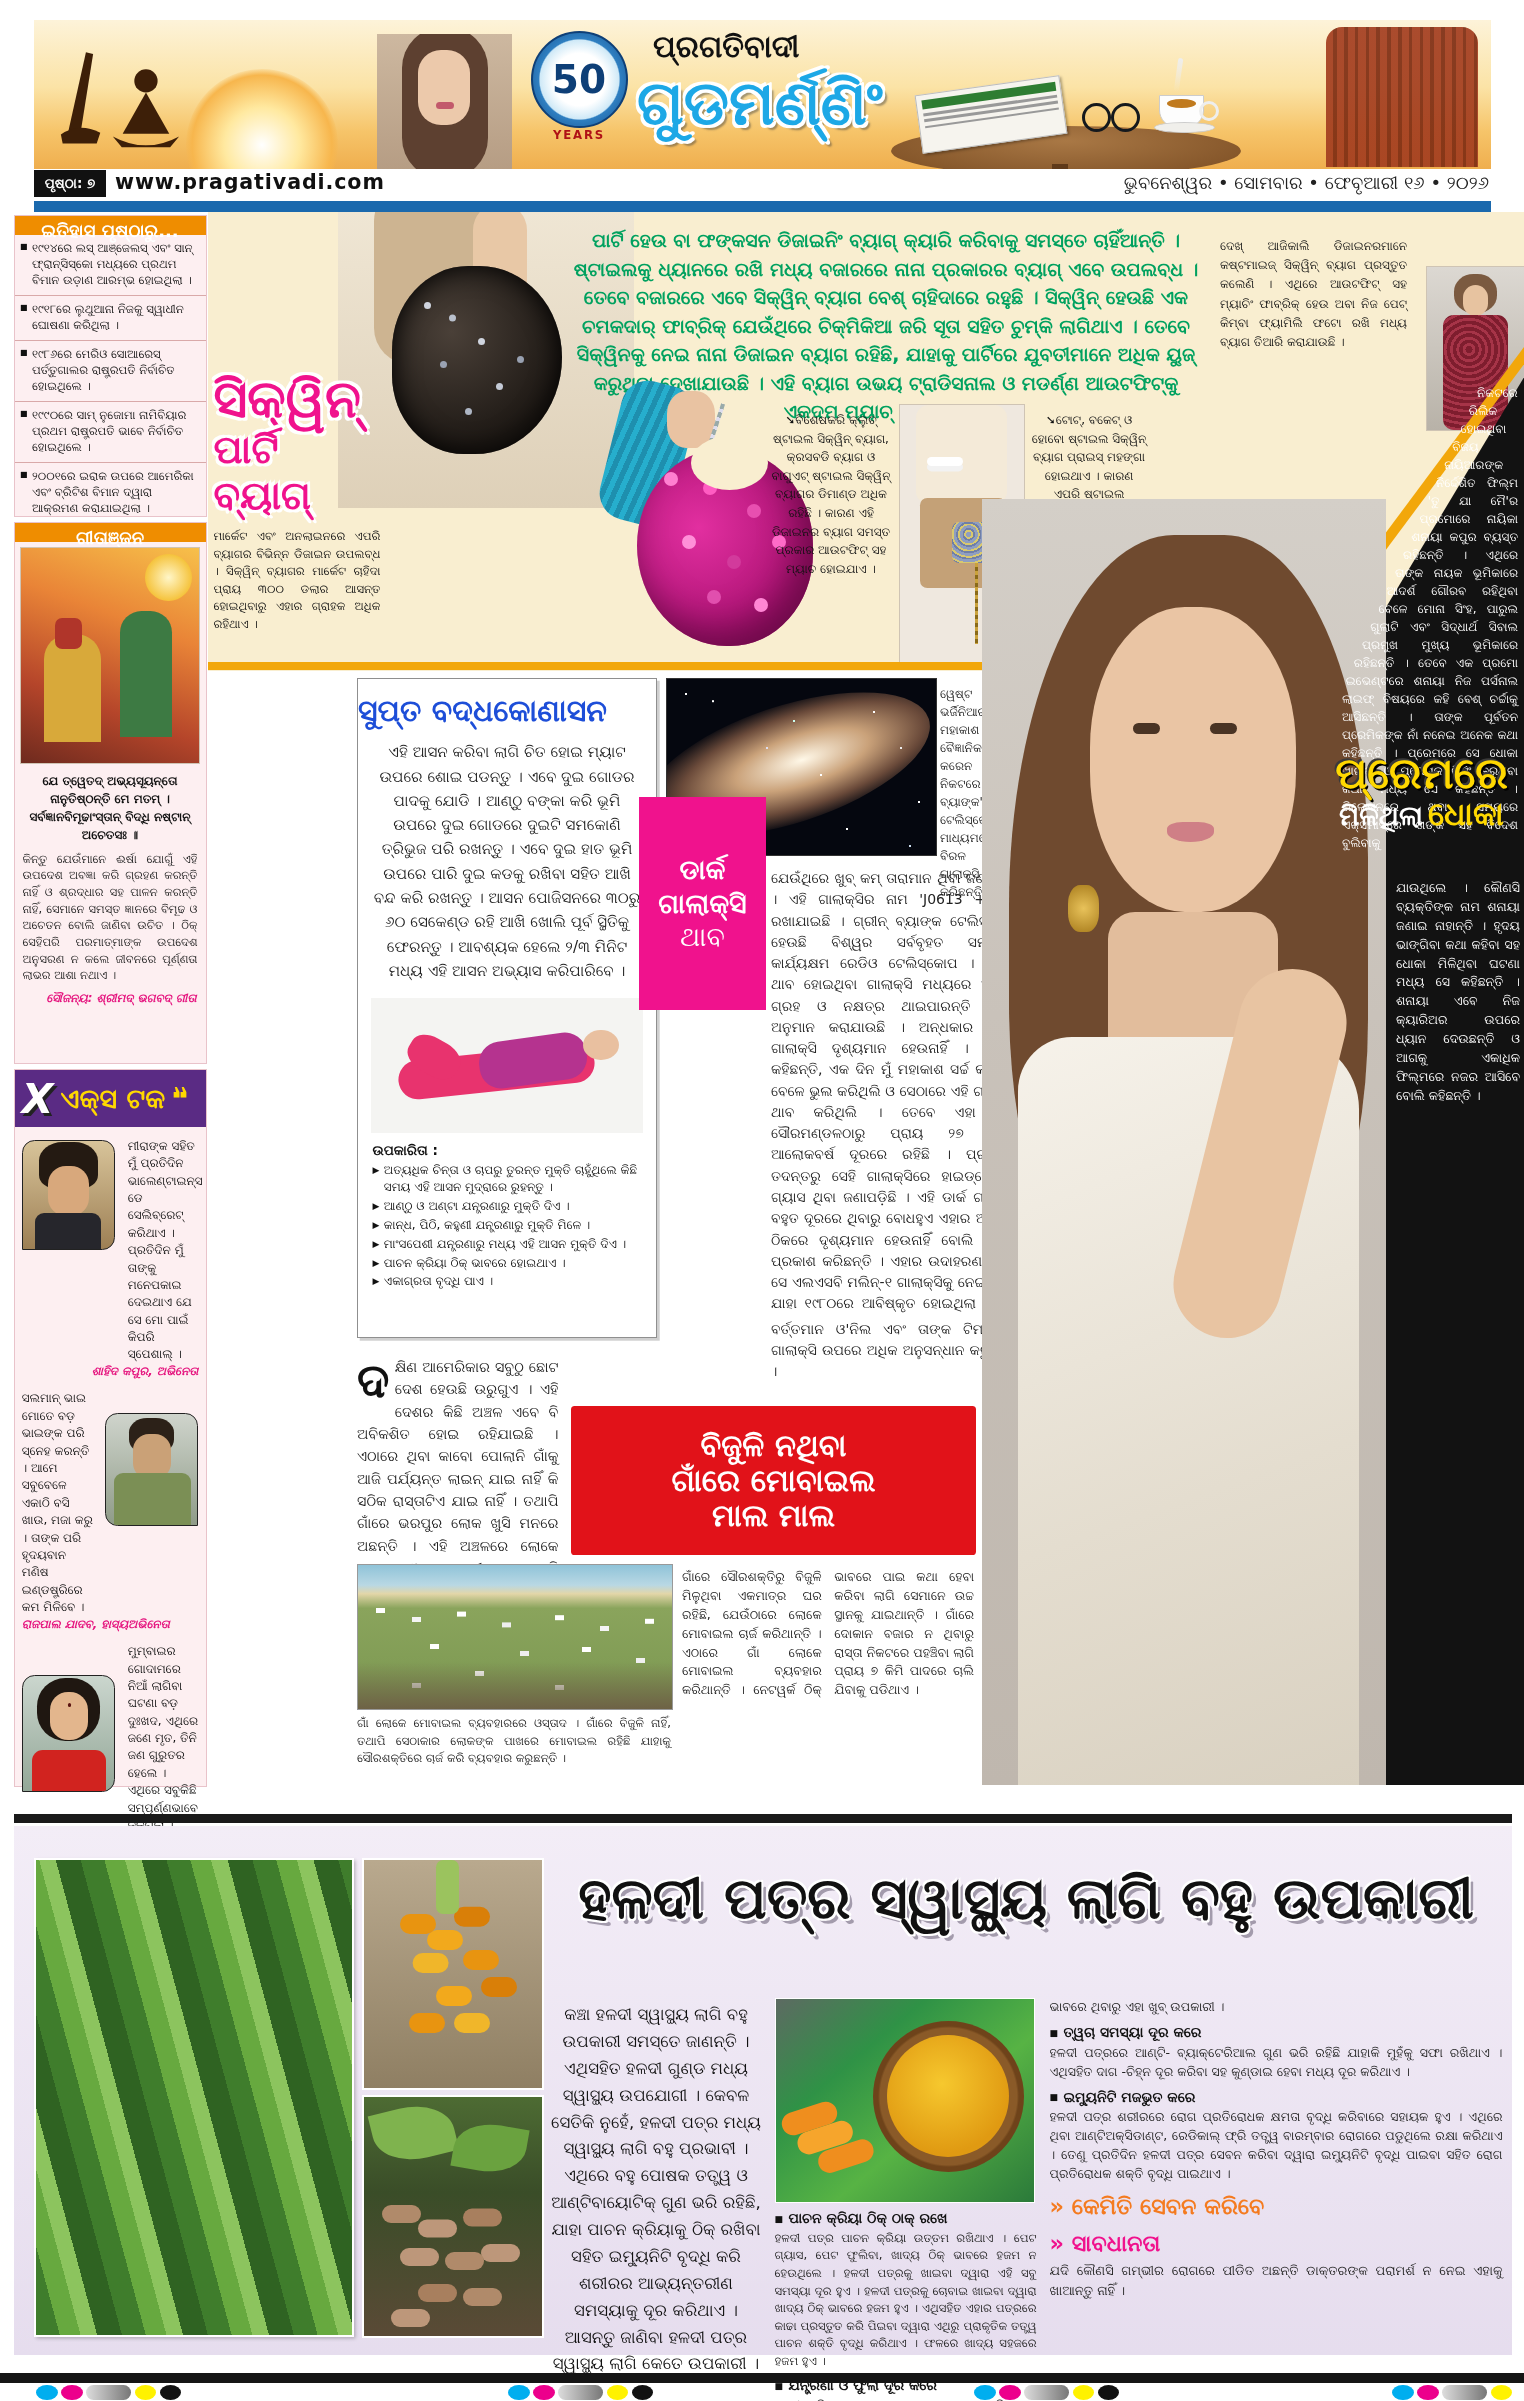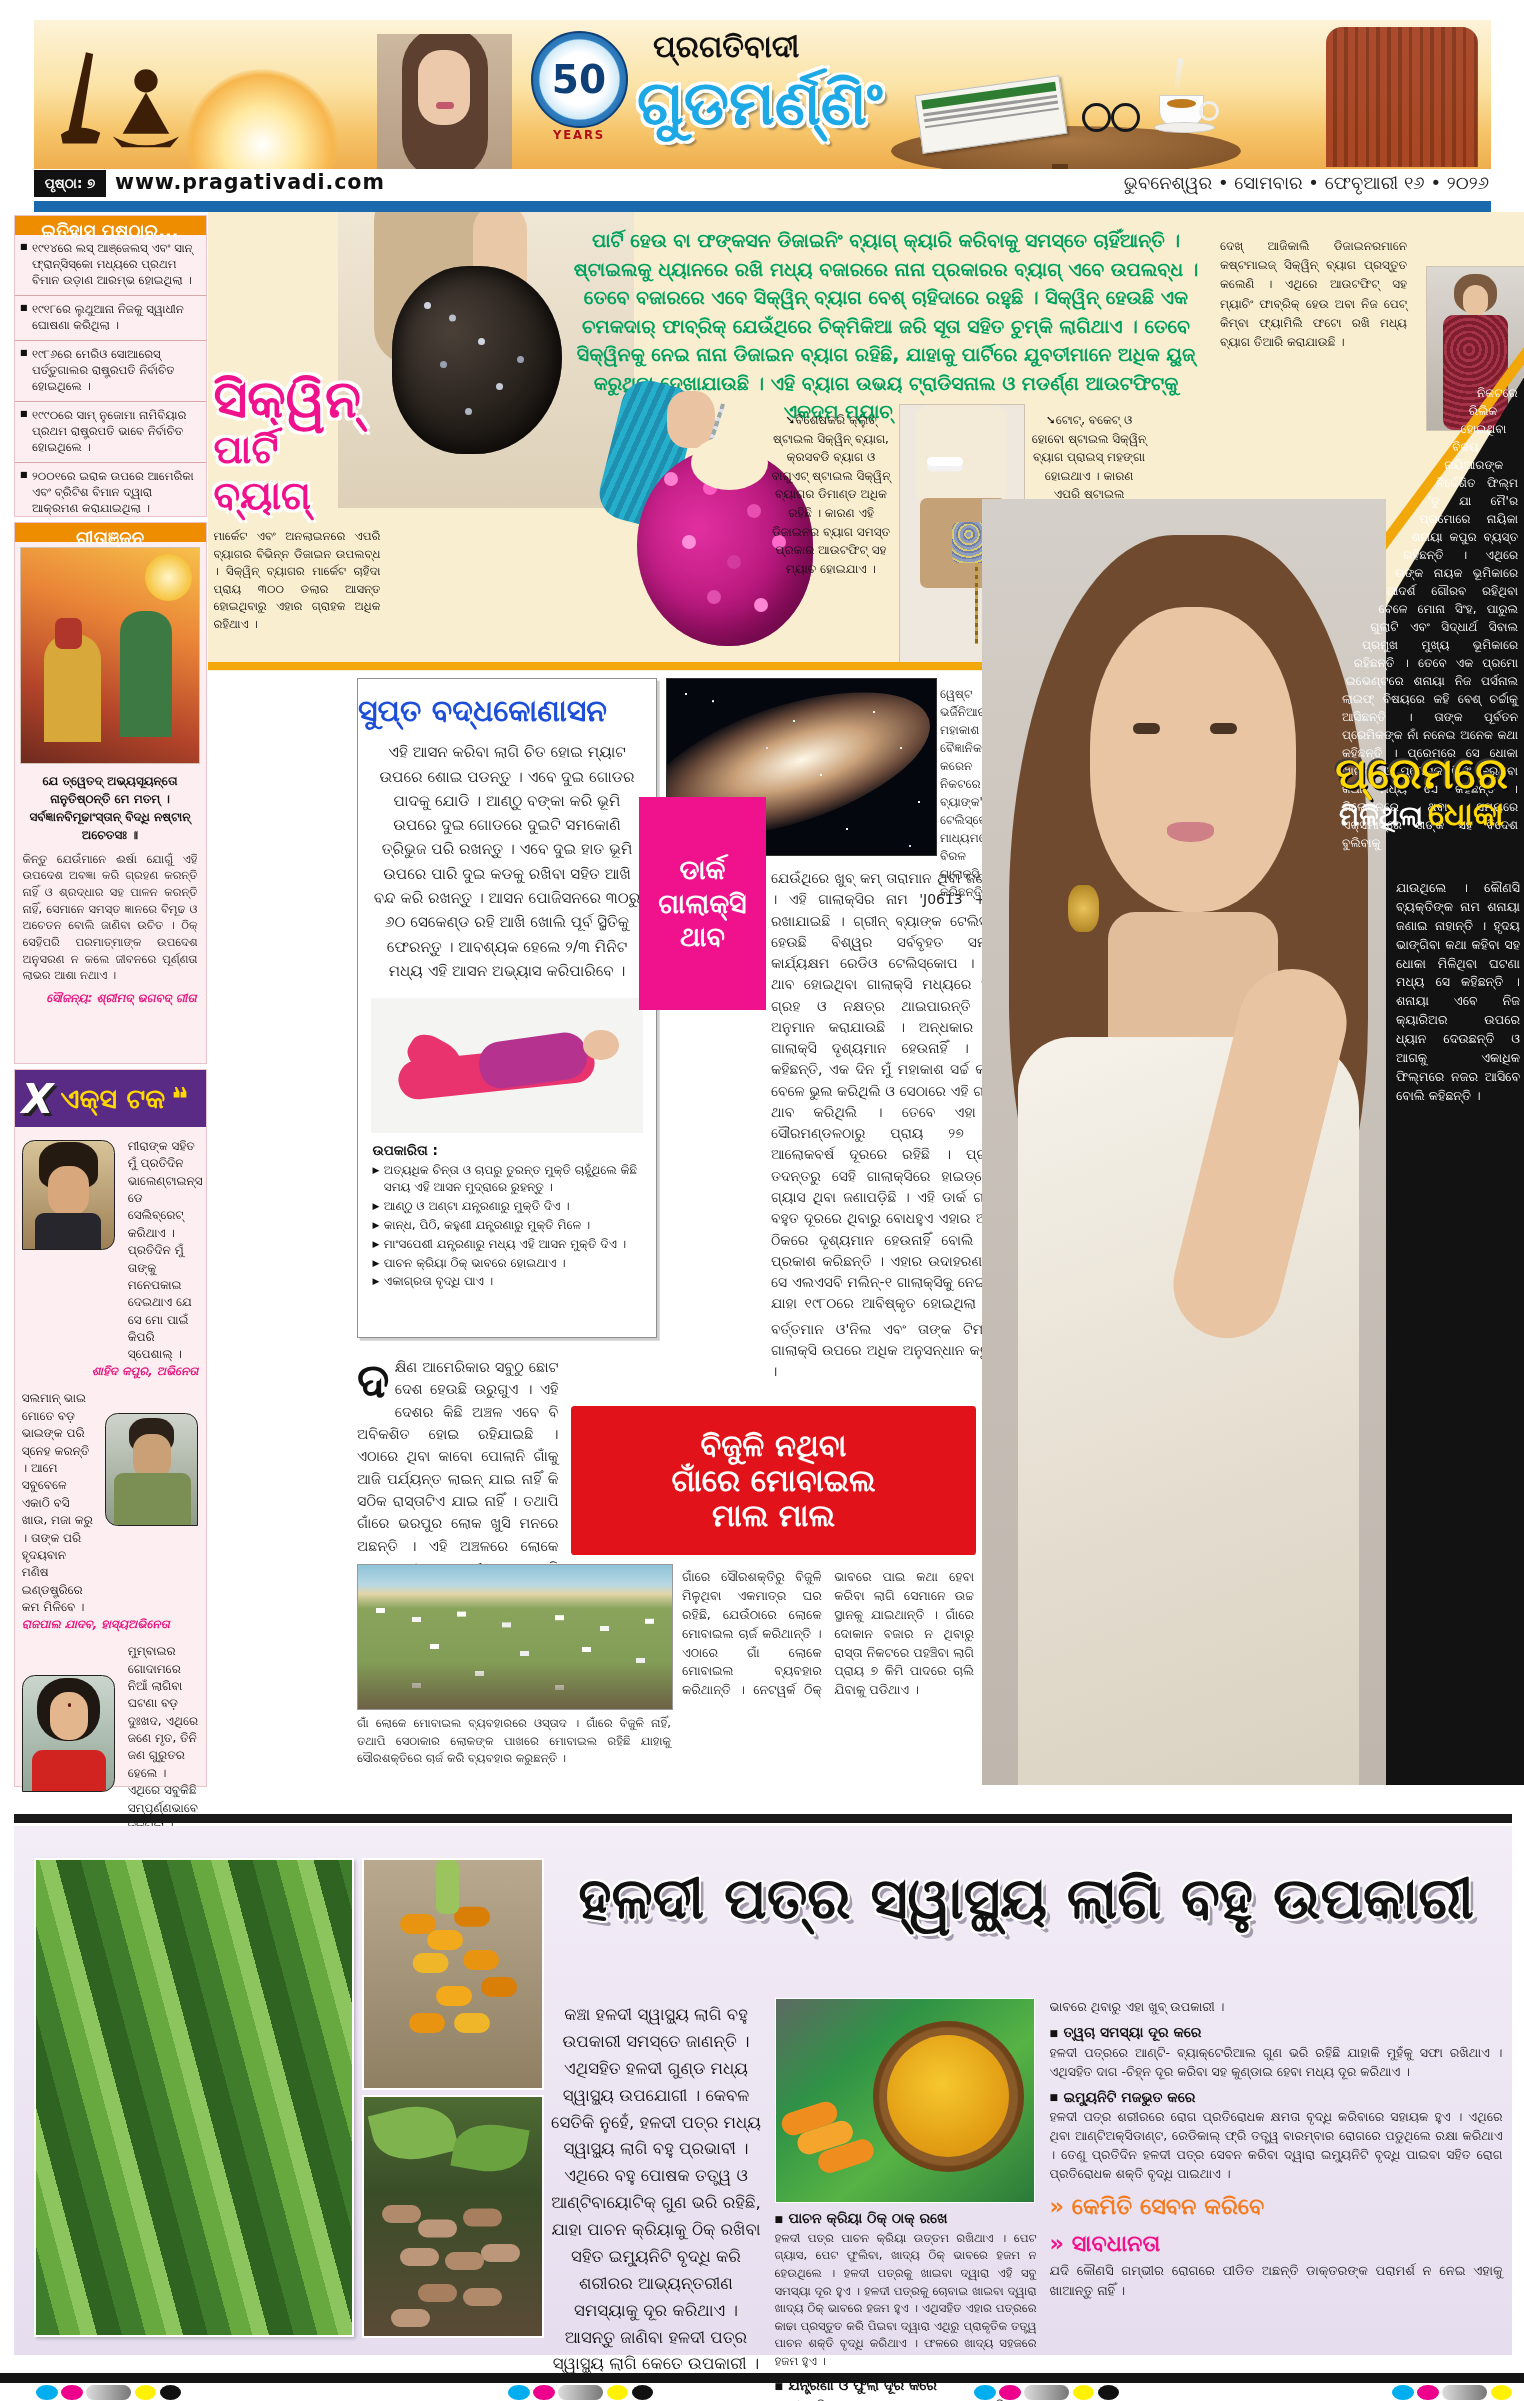--- a/index.html
+++ b/index.html
@@ -289,21 +289,21 @@
     </div>
   </div>
 
   <div class="a ph" style="left:666px;top:678px;width:269px;height:176px;background:#05070f;border:0.9px solid #333;">
     <div class="a" style="left:-27px;top:27px;width:296px;height:117px;background:radial-gradient(ellipse at 55% 50%,#fff8e8 0%,#caa27a 30%,#6a4a3a 55%,rgba(10,12,24,0) 75%);transform:rotate(-18deg);border-radius:50%;"></div>
     <div class="a" style="left:18px;top:14.4px;width:1.8px;height:1.8px;background:#fff;box-shadow:27px 7.2px 0 #fff,63px 126px 0 #fff,108px 27px 0 #cfe,161px 135px 0 #fff,215px 54px 0 #eee,233px 108px 0 #fff,135px 81px 0 #fff,81px 54px 0 #dde,188px 18px 0 #fff,224px 152px 0 #cde,36px 144px 0 #fff;"></div>
   </div>
   <div class="a" style="left:639px;top:789px;width:127px;height:213px;background:#f0128d;z-index:5;display:flex;flex-direction:column;align-items:center;justify-content:center;gap:1.8px;margin-top:8px;">
     <span style="color:#fff;font-weight:bold;font-size:27px;">ଡାର୍କ</span>
     <span style="color:#fff;font-weight:bold;font-size:27px;">ଗାଲାକ୍ସି</span>
-    <span style="color:#fff;font-weight:bold;font-size:27px;">ଥାବ</span>
+    <span style="color:#fff;font-weight:normal;font-size:27px;">ଥାବ</span>
   </div>
   <div class="a just" style="left:940px;top:685px;width:77px;font-size:12px;line-height:1.5;color:#222;">ୱେଷ୍ଟ ଭର୍ଜିନିଆର ମହାକାଶ ବୈଜ୍ଞାନିକ କରେନ ଓ'ନିଲ ନିକଟରେ 'ଗ୍ରୀନ୍ ବ୍ୟାଙ୍କ' ଟେଲିସ୍କୋପ ମାଧ୍ୟମରେ ଏକ ବିରଳ ଡାର୍କ ଗାଲାକ୍ସି ଥାବ କରିଛନ୍ତି ।</div>
   <div class="a just" style="left:771px;top:868px;width:248px;height:449px;font-size:14px;line-height:1.52;color:#222;overflow:hidden;">ଯେଉଁଥିରେ ଖୁବ୍ କମ୍ ତାରାମାନ ଥିବା ଜଣାପଡିଛି । ଏହି ଗାଲାକ୍ସିର ନାମ 'J0613 + 52' ରଖାଯାଇଛି । ଗ୍ରୀନ୍ ବ୍ୟାଙ୍କ ଟେଲିସ୍କୋପ ହେଉଛି ବିଶ୍ୱର ସର୍ବବୃହତ ସମ୍ପୂର୍ଣ୍ଣ କାର୍ଯ୍ୟକ୍ଷମ ରେଡିଓ ଟେଲିସ୍କୋପ । ତେବେ ଥାବ ହୋଇଥିବା ଗାଲାକ୍ସି ମଧ୍ୟରେ ଅନେକ ଗ୍ରହ ଓ ନକ୍ଷତ୍ର ଥାଇପାରନ୍ତି ବୋଲି ଅନୁମାନ କରାଯାଉଛି । ଅନ୍ଧକାର ଯୋଗୁ ଗାଲାକ୍ସି ଦୃଶ୍ୟମାନ ହେଉନାହିଁ । ଓ'ନିଲ କହିଛନ୍ତି, ଏକ ଦିନ ମୁଁ ମହାକାଶ ସର୍ଚ୍ଚ କରୁଥିଲା ବେଳେ ଭୁଲ କରିଥିଲି ଓ ସେଠାରେ ଏହି ଗାଲାକ୍ସି ଥାବ କରିଥିଲି । ତେବେ ଏହା ଆମ ସୌରମଣ୍ଡଳଠାରୁ ପ୍ରାୟ ୨୭ କୋଟି ଆଲୋକବର୍ଷ ଦୂରରେ ରହିଛି । ପ୍ରାଥମିକ ତଦନ୍ତରୁ ସେହି ଗାଲାକ୍ସିରେ ହାଇଡ୍ରୋଜେନ ଗ୍ୟାସ ଥିବା ଜଣାପଡ଼ିଛି । ଏହି ଡାର୍କ ଗାଲାକ୍ସି ବହୁତ ଦୂରରେ ଥିବାରୁ ବୋଧହୁଏ ଏହାର ଆଲୋକ ଠିକରେ ଦୃଶ୍ୟମାନ ହେଉନାହିଁ ବୋଲି ଓ'ନିଲ ପ୍ରକାଶ କରିଛନ୍ତି । ଏହାର ଉଦାହରଣ ଭାବେ ସେ ଏଲଏସବି ମଲିନ୍-୧ ଗାଲାକ୍ସିକୁ ନେଇଛନ୍ତି, ଯାହା ୧୯୮୦ରେ ଆବିଷ୍କୃତ ହୋଇଥିଲା । ଏହା ଆମ ଗାଲାକ୍ସି ମିଛ ଓ୍ୱେଠାରୁ ଦୂରରେ ଥିବା କାରଣରୁ ଏହାର ଆଲୋକ କମ୍ ଦୃଶ୍ୟମାନ ହେଉଥିଲା । ବାସ୍ତବରେ ଏହି ମଲିନ୍-୧ ଗାଲାକ୍ସି ଆମ ଗାଲାକ୍ସି ଭଳି ଉଜ୍ଜ୍ୱଳମୟ ଓ ପାଞ୍ଚଗୁଣ ବଡ଼ ଥିଲା ।</div>
   <div class="a just" style="left:771px;top:1319px;width:248px;font-size:14px;line-height:1.5;color:#222;">ବର୍ତ୍ତମାନ ଓ'ନିଲ ଏବଂ ତାଙ୍କ ଟିମ୍ ଡାର୍କ ଗାଲାକ୍ସି ଉପରେ ଅଧିକ ଅନୁସନ୍ଧାନ କରୁଛନ୍ତି ।</div>
 
   <div class="a" style="left:357px;top:1356px;width:619px;height:429px;">
     <div style="width:100%;font-size:14.4px;line-height:1.55;color:#222;text-align:justify;">
       <div style="float:right;width:405px;height:149px;margin:50px 0 9px 12.6px;background:#e11219;border-radius:3.6px;display:flex;flex-direction:column;align-items:center;justify-content:center;line-height:1.15;">
         <span style="color:#fff;font-weight:bold;font-size:30.5px;">ବିଜୁଳି ନଥିବା</span>
         <span style="color:#fff;font-weight:bold;font-size:30.5px;">ଗାଁରେ ମୋବାଇଲ</span>

